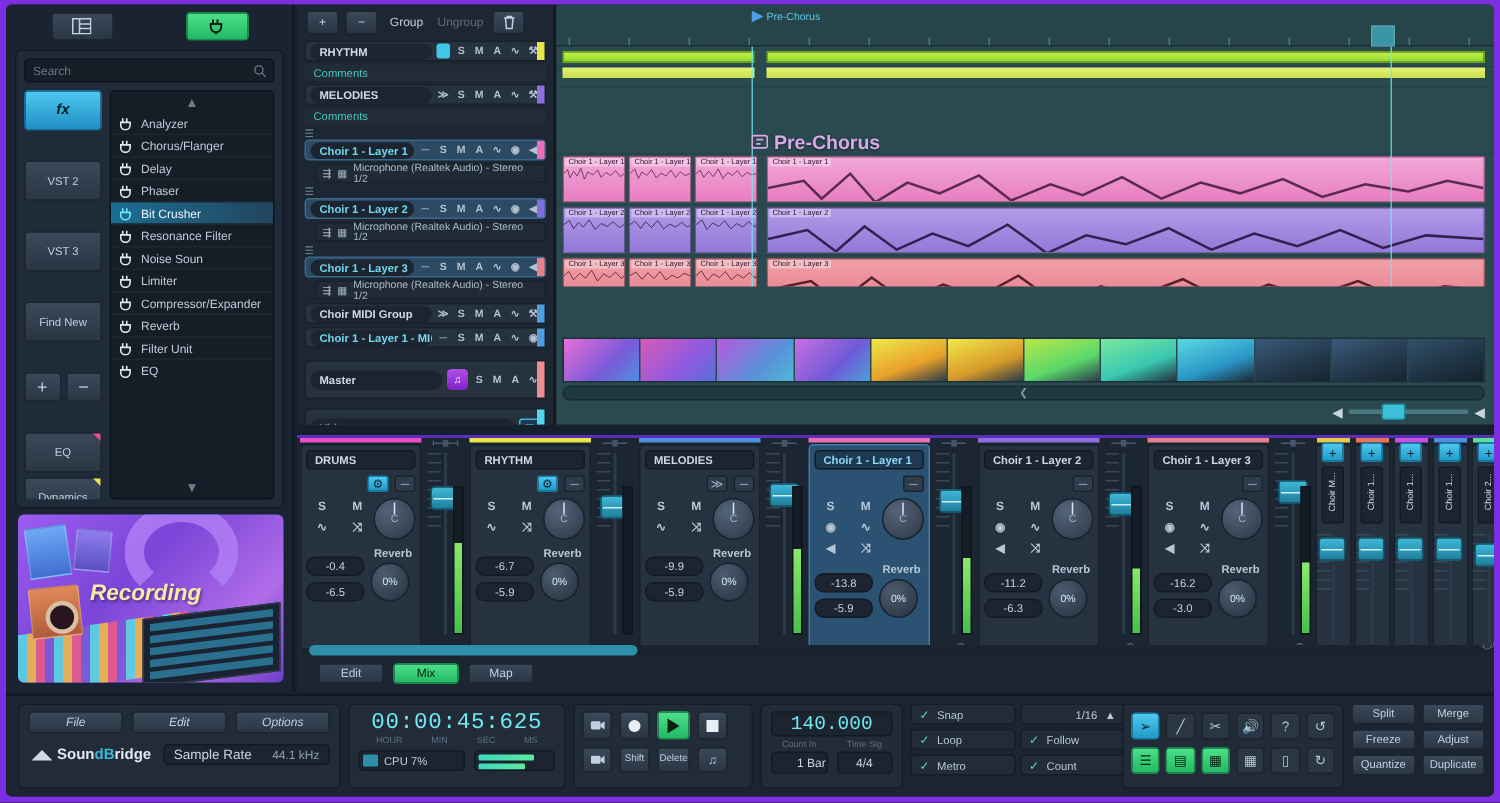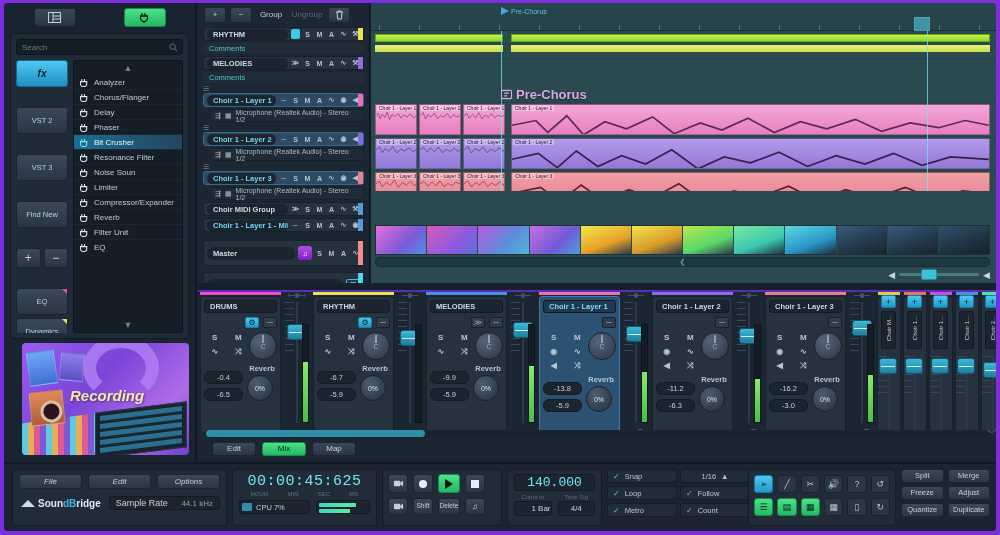--- a/index.html
+++ b/index.html
@@ -41,21 +41,21 @@
   .plusrow { display:flex; gap:3px; height:20px; flex:none; }
   .plusrow .btn { flex:1; font-size:12px; }
   .catwrap { position:relative; flex:1; overflow:hidden; display:flex; flex-direction:column; gap:3px;}
   .catwrap::before{ content:""; position:absolute; left:-3px; top:0; bottom:0; width:2px; background:#39c9e8;}
   .plist { flex:1; background:#151d27; border:1px solid #0d141c; border-radius:3px; position:relative; overflow:hidden;}
   .parrow { height:14px; display:flex; align-items:center; justify-content:center; color:#6d7d8f; font-size:9px;}
   .pitem { height:15px; display:flex; align-items:center; gap:5px; padding:0 6px;
            border-bottom:1px solid #1c2632; font-size:8px; color:#c0ccd8; }
   .pitem.sel { background:linear-gradient(90deg,#1c6e93,#23455e); color:#eaf6ff; }
   .plug-ico { width:9px; height:9px; flex:none; }
-  .promo { position:absolute; left:18px; right:6px; bottom:6px; height:112px; border-radius:4px; overflow:hidden;
+  .promo { position:absolute; left:8px; right:6px; bottom:6px; height:112px; border-radius:4px; overflow:hidden;
            background:linear-gradient(135deg,#9b5cf0 0%,#7a45d8 40%,#b06ce8 75%,#6f3fc8 100%);padding-left:12px; }
   .promo-txt { position:absolute; left:48px; top:44px; color:#f4e9a8; font-size:15px; font-weight:bold;
                font-style:italic; text-shadow:1px 1px 2px rgba(0,0,0,.4); }
   .promo .sq1{position:absolute;left:6px;top:8px;width:28px;height:34px;background:linear-gradient(#6fa8f5,#3f6fd0);transform:rotate(-8deg);border:1px solid #fff3;}
   .promo .sq2{position:absolute;left:38px;top:10px;width:24px;height:28px;background:linear-gradient(#8f7ef0,#5b4fc0);transform:rotate(5deg);border:1px solid #fff3;}
   .promo .sq3{position:absolute;left:8px;top:48px;width:34px;height:34px;background:linear-gradient(#e08a5a,#b05a3a);transform:rotate(-6deg);border:1px solid #fff3;border-radius:2px;}
   .promo .sq3::after{content:"";position:absolute;left:9px;top:9px;width:16px;height:16px;border-radius:50%;background:#2a1420;border:3px solid #d8c0a0;}
   .promo .deck{position:absolute;left:0;bottom:0;width:120px;height:40px;background:repeating-linear-gradient(90deg,#5ad6e0 0 6px,#f0b84a 6px 12px,#e85a8a 12px 18px,#7a5ad8 18px 24px);transform:skewY(-8deg);opacity:.9;}
   .promo .pane{position:absolute;right:2px;bottom:2px;width:92px;height:46px;background:#1a2331;border:1px solid #2c3a4a;transform:skewY(-7deg);}
   .promo .pane i{display:block;height:5px;margin:3px 4px;background:#2b6f8e;}
@@ -1243,21 +1243,21 @@
           <span class="tick2">✓</span>
           <span>Loop</span>
         </div>
       <div class="chk">
           <span class="tick2">✓</span>
           <span>Metro</span>
         </div>
     </div>
 
     <div class="tp-sec" style="left:676px; width:70px;border:none;background:none">
-      <div class="chk" style="margin-bottom:3px;justify-content:center">
+      <div class="chk" style="margin-bottom:3px;justify-content:flex-end">
           <span>1/16</span>
           <span>▲</span>
         </div>
       <div class="chk" style="margin-bottom:3px">
           <span class="tick2">✓</span>
           <span>Follow</span>
         </div>
       <div class="chk">
           <span class="tick2">✓</span>
           <span>Count</span>

